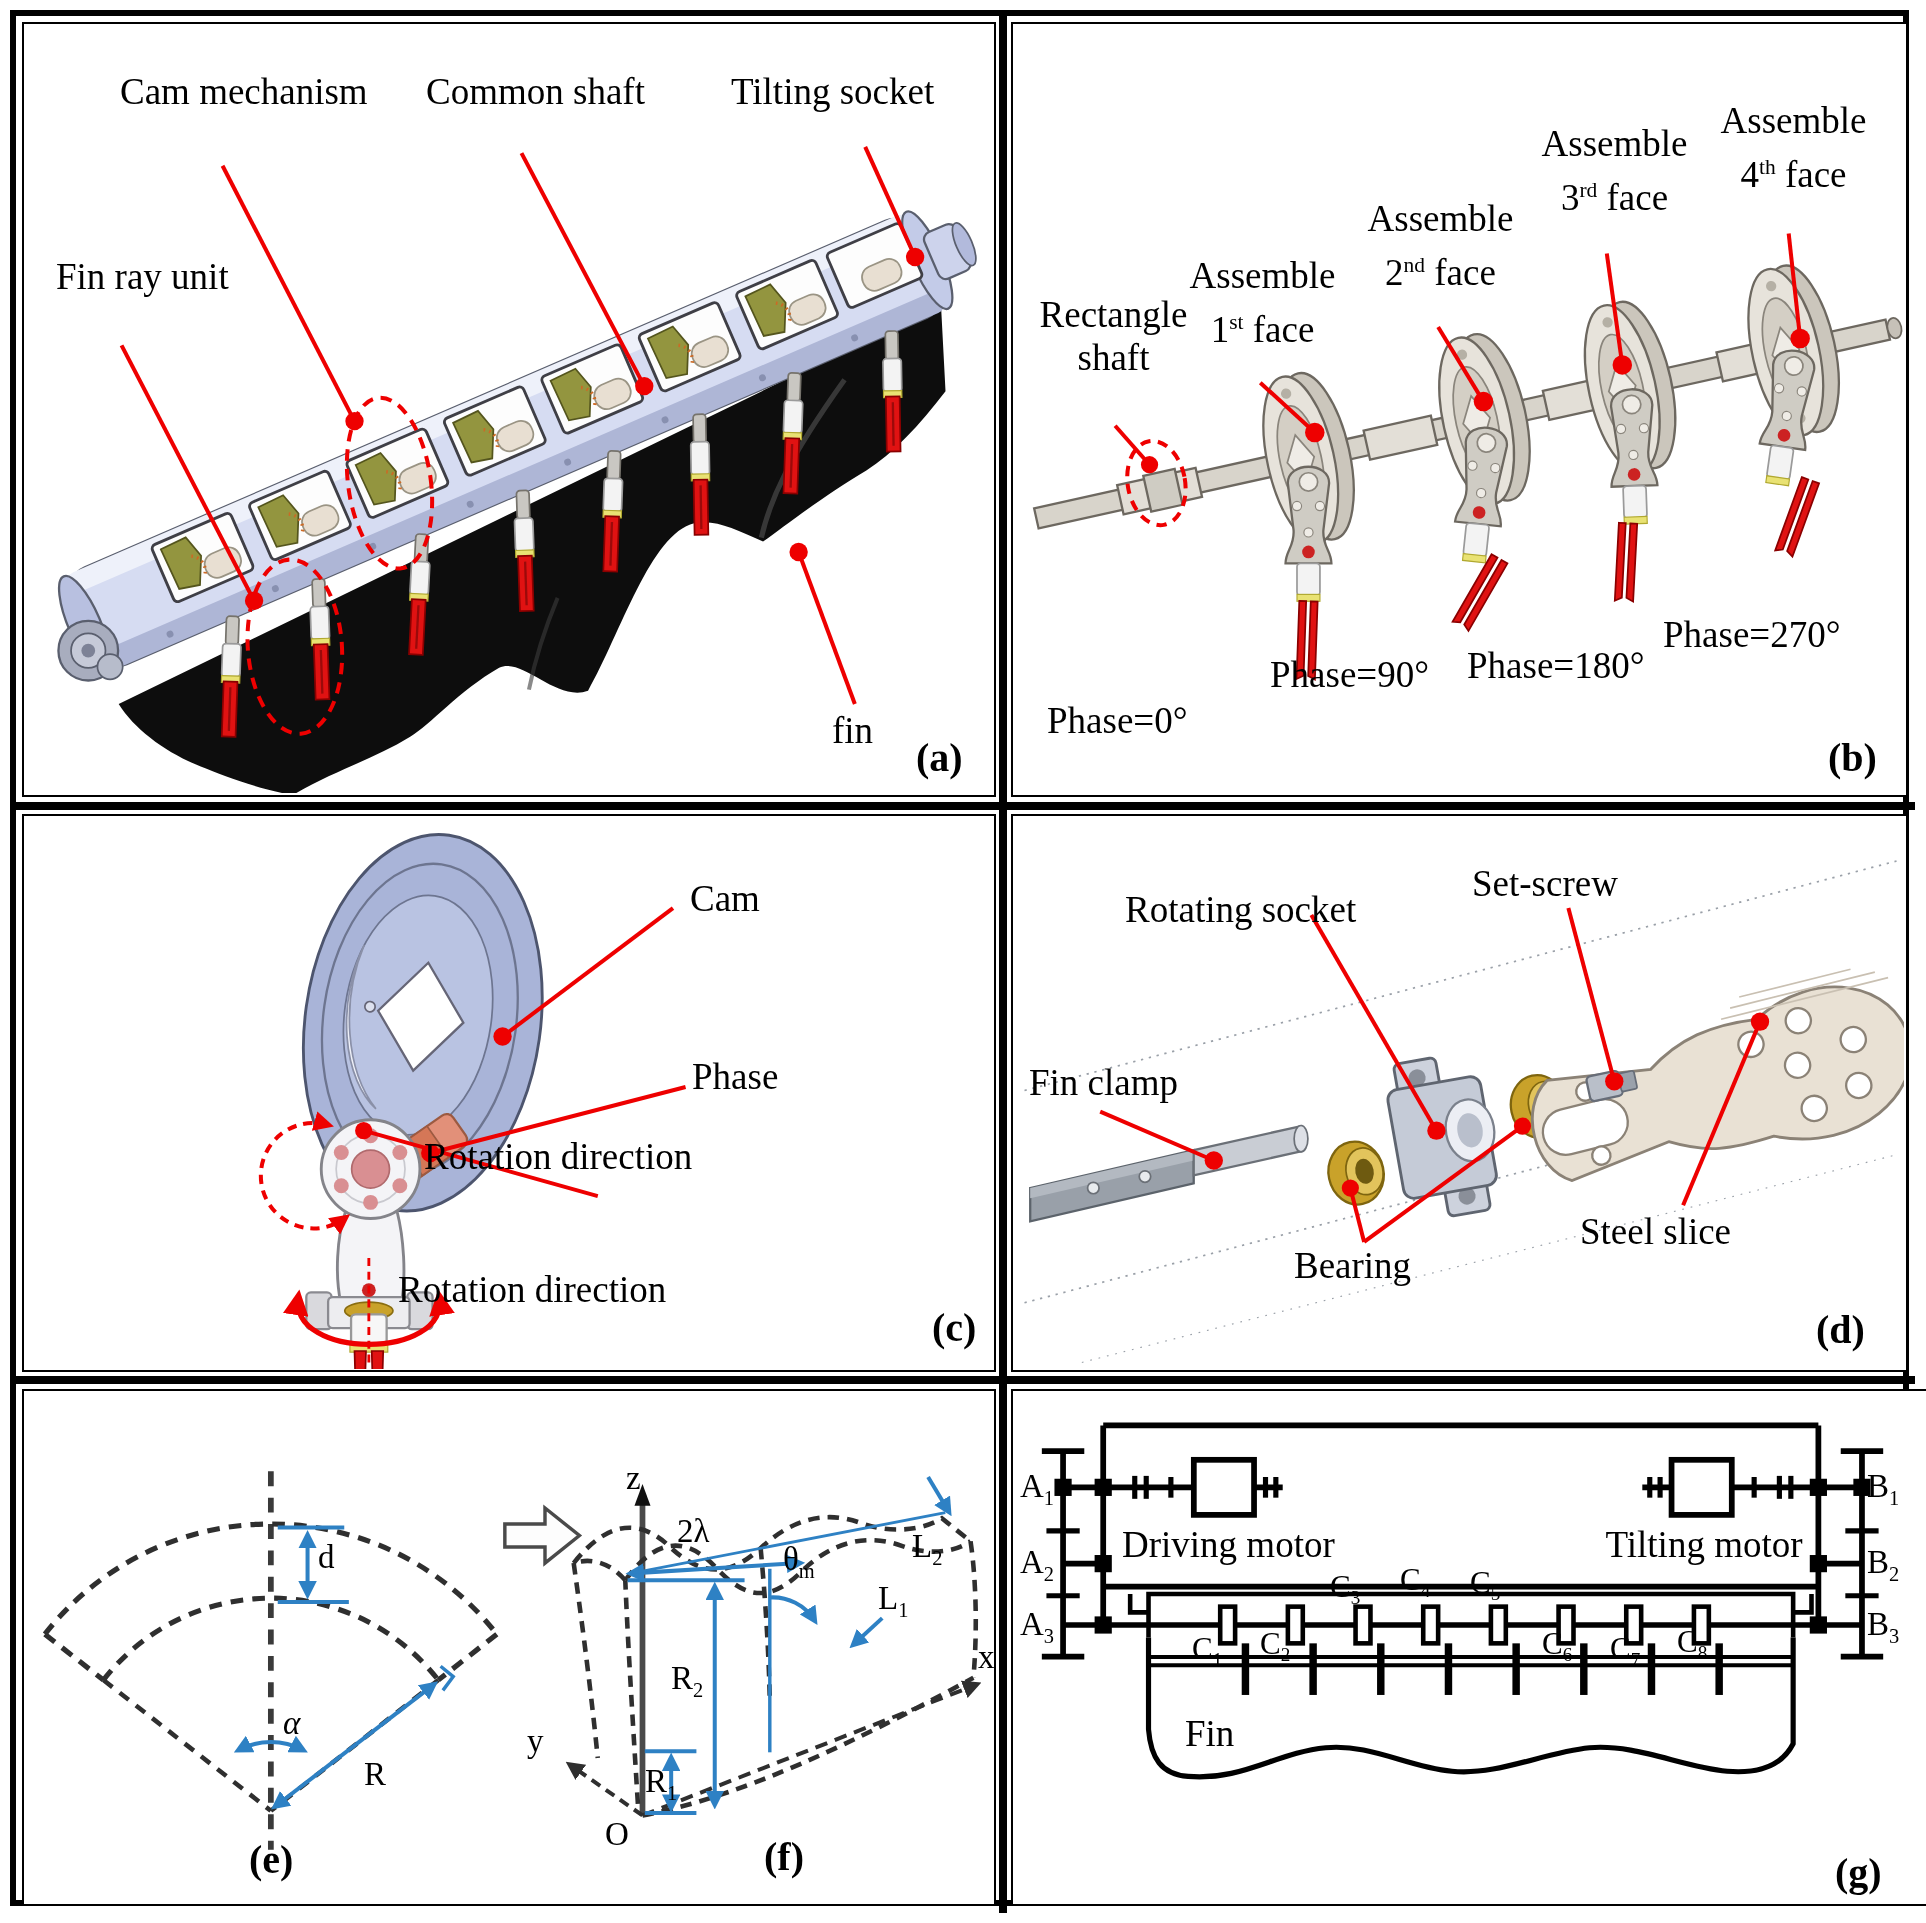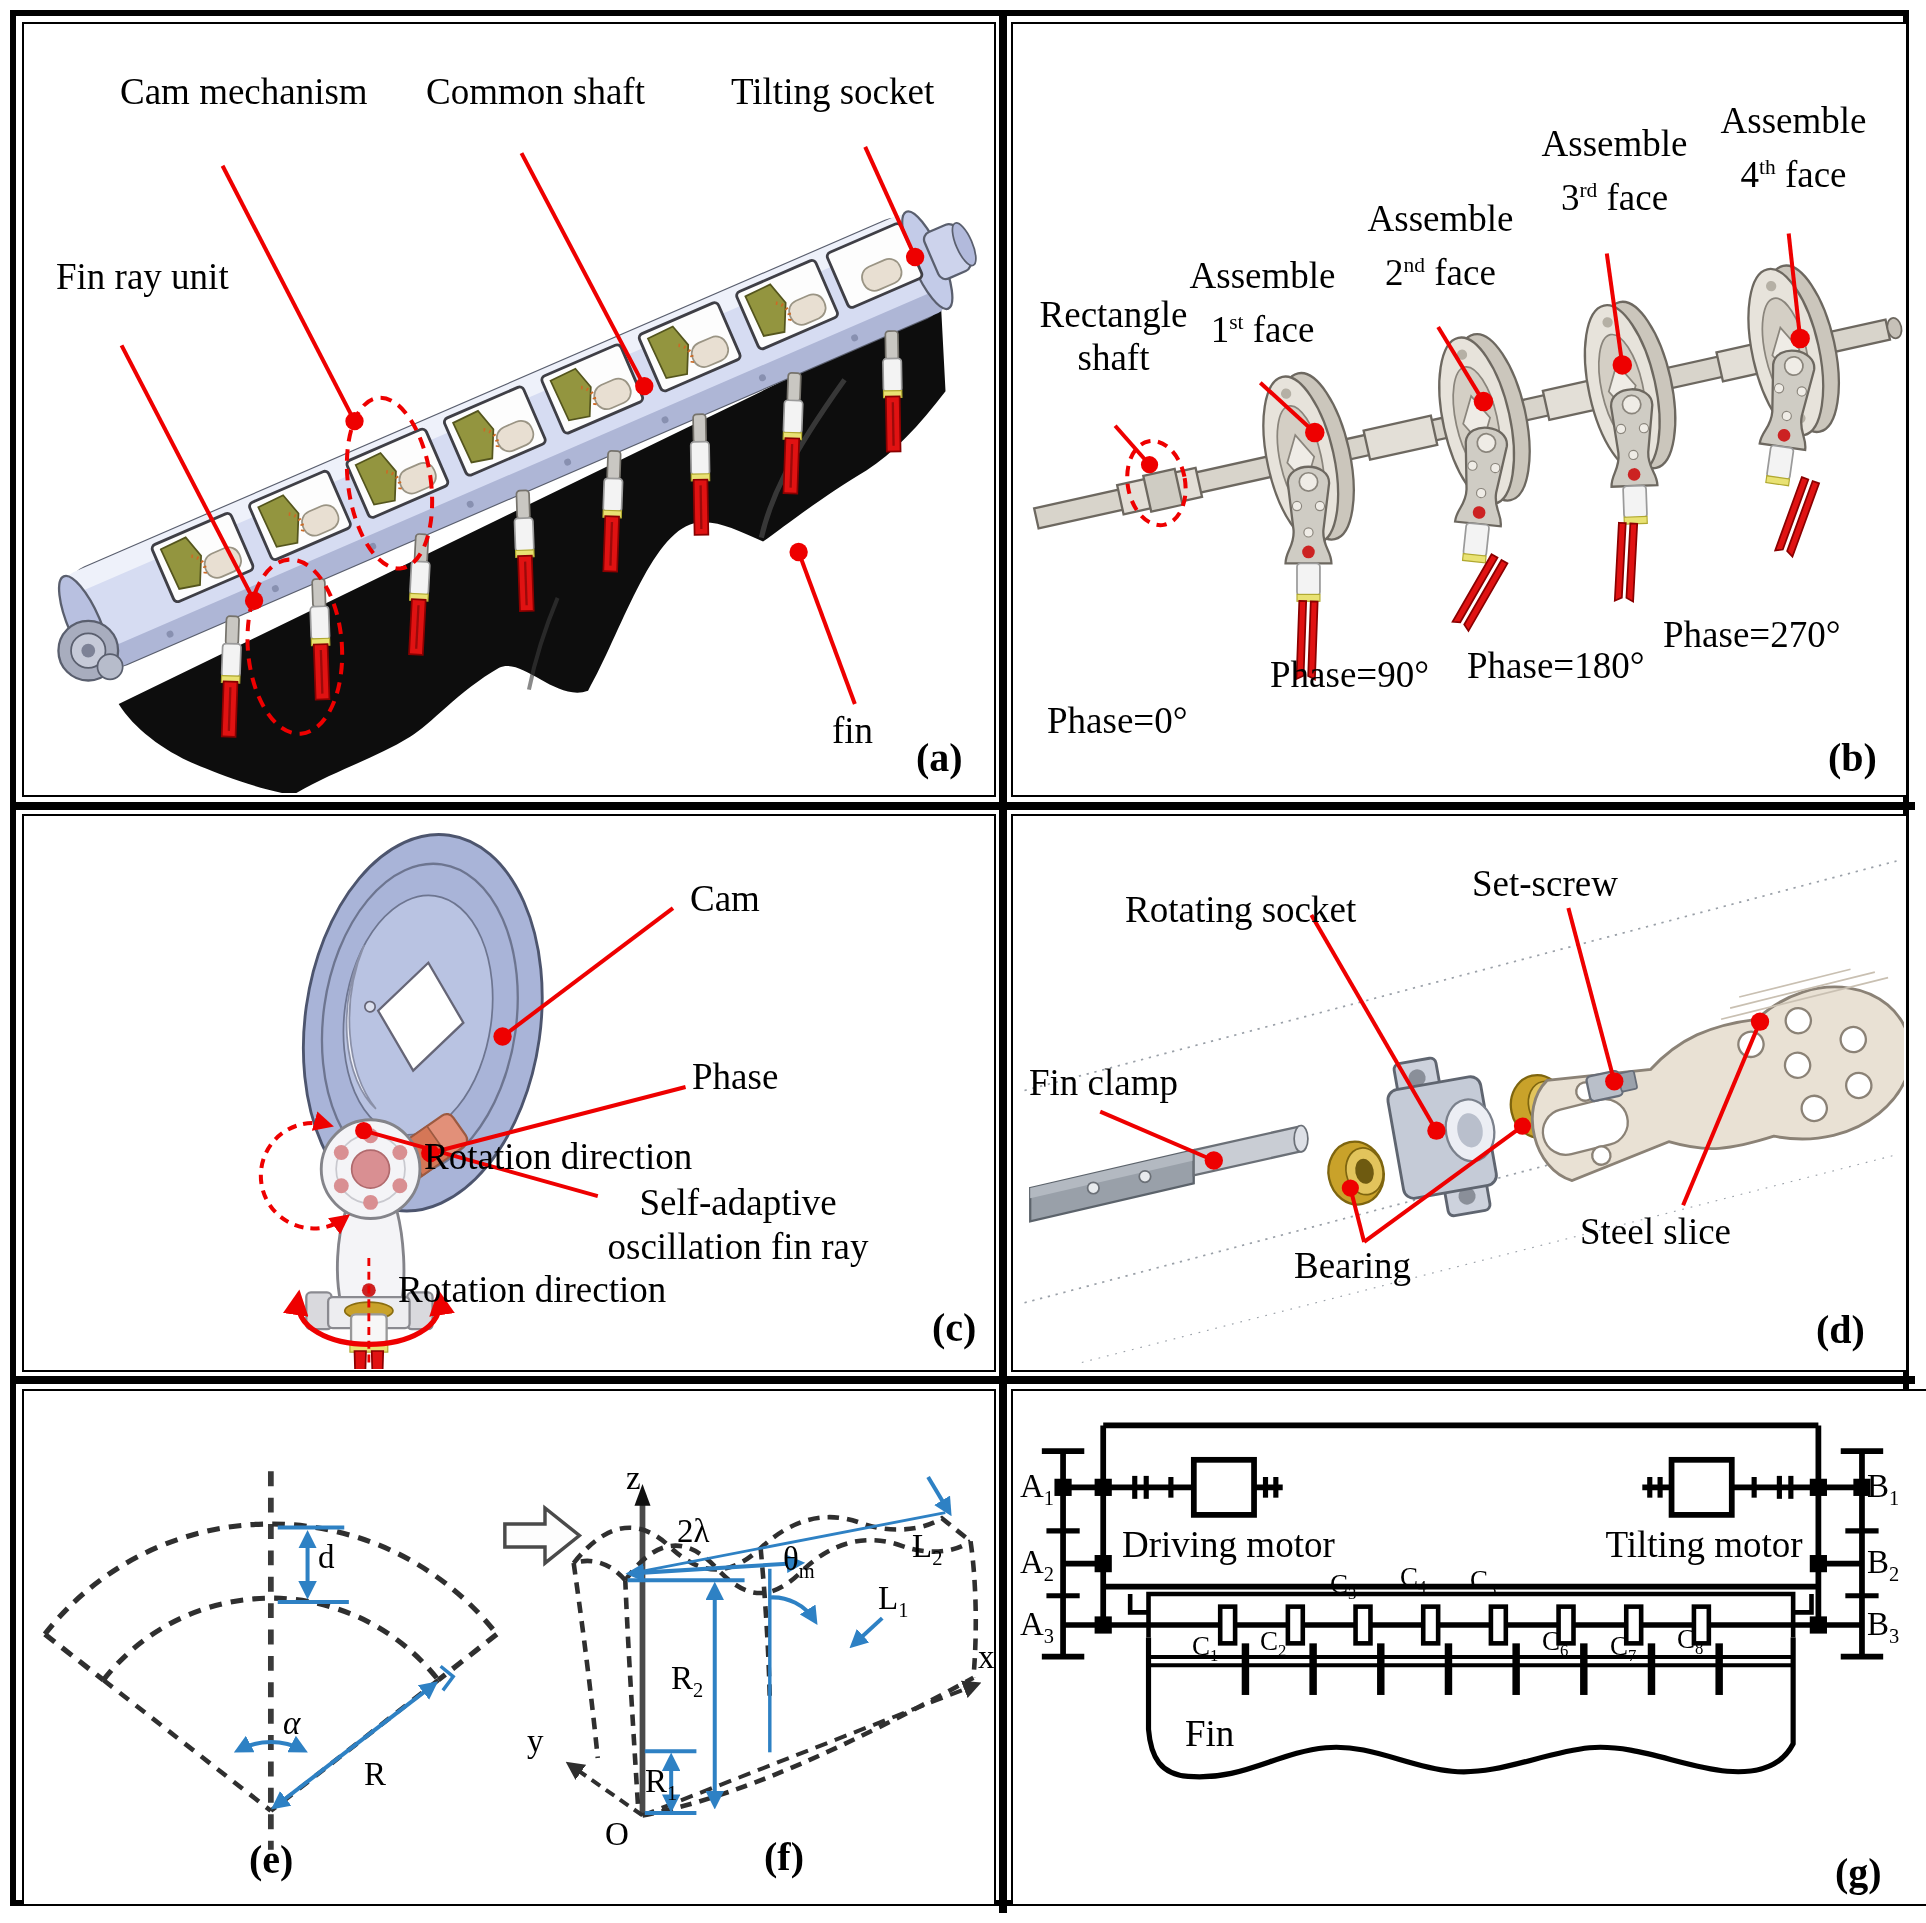--- a/index.html
+++ b/index.html
@@ -12,21 +12,21 @@
   #panel-a{left:22px;top:22px;width:974px;height:775px;}
   #panel-b{left:1011px;top:22px;width:897px;height:775px;}
   #panel-c{left:22px;top:814px;width:974px;height:558px;}
   #panel-d{left:1011px;top:814px;width:897px;height:558px;}
   #panel-ef{left:22px;top:1389px;width:974px;height:517px;}
   #panel-g{left:1011px;top:1389px;width:995px;height:517px;}
   .lbl{position:absolute;font-size:37px;color:#000;white-space:nowrap;line-height:1.15;z-index:5;}
   .ctr{text-align:center;}
   .mk{font-weight:bold;font-size:40px;}
   .sm{font-size:33px;}
-  .xs{font-size:27px;}
+  .xs{font-size:31px;}
   .lbl sup{font-size:0.58em;vertical-align:super;line-height:0;}
   .lbl sub{font-size:0.62em;vertical-align:sub;line-height:0;}
   .ital{font-style:italic;}
   svg{position:absolute;left:0;top:0;}
 </style>
 </head>
 <body>
 
 <div class="frame"></div>
 <div class="vdiv"></div>
@@ -315,24 +315,20 @@
     </g>
     <g fill="#ee0000">
       <circle cx="834" cy="384" r="16"></circle>
         <circle cx="708" cy="587" r="16"></circle>
         <circle cx="592" cy="548" r="15"></circle>
     </g>
   </svg>
   <div class="lbl" style="left:666px;top:62px;">Cam</div>
   <div class="lbl" style="left:668px;top:240px;">Phase</div>
   <div class="lbl" style="left:400px;top:320px;">Rotation direction</div>
-  <div class="lbl ctr" style="left:559px;top:365px;width:310px;line-height:1.18;">
-    <span>Self-adaptive</span><br>
-    <span>oscillation fin ray</span>
-  </div>
   <div class="lbl" style="left:374px;top:453px;">Rotation direction</div>
   <div class="lbl mk" style="left:908px;top:489px;">(c)</div>
 </div>
 
 <div class="panel" id="panel-d">
   <svg width="891" height="553" viewBox="0 0 1553 963">
     <g stroke="#9aa0a8">
       <line x1="20" y1="478" x2="1540" y2="78" stroke-width="3" stroke-dasharray="4 10"></line>
       <line x1="20" y1="848" x2="1540" y2="448" stroke-width="3" stroke-dasharray="4 10"></line>
       <line x1="120" y1="952" x2="1540" y2="590" stroke-width="2" stroke-dasharray="3 12"></line>

